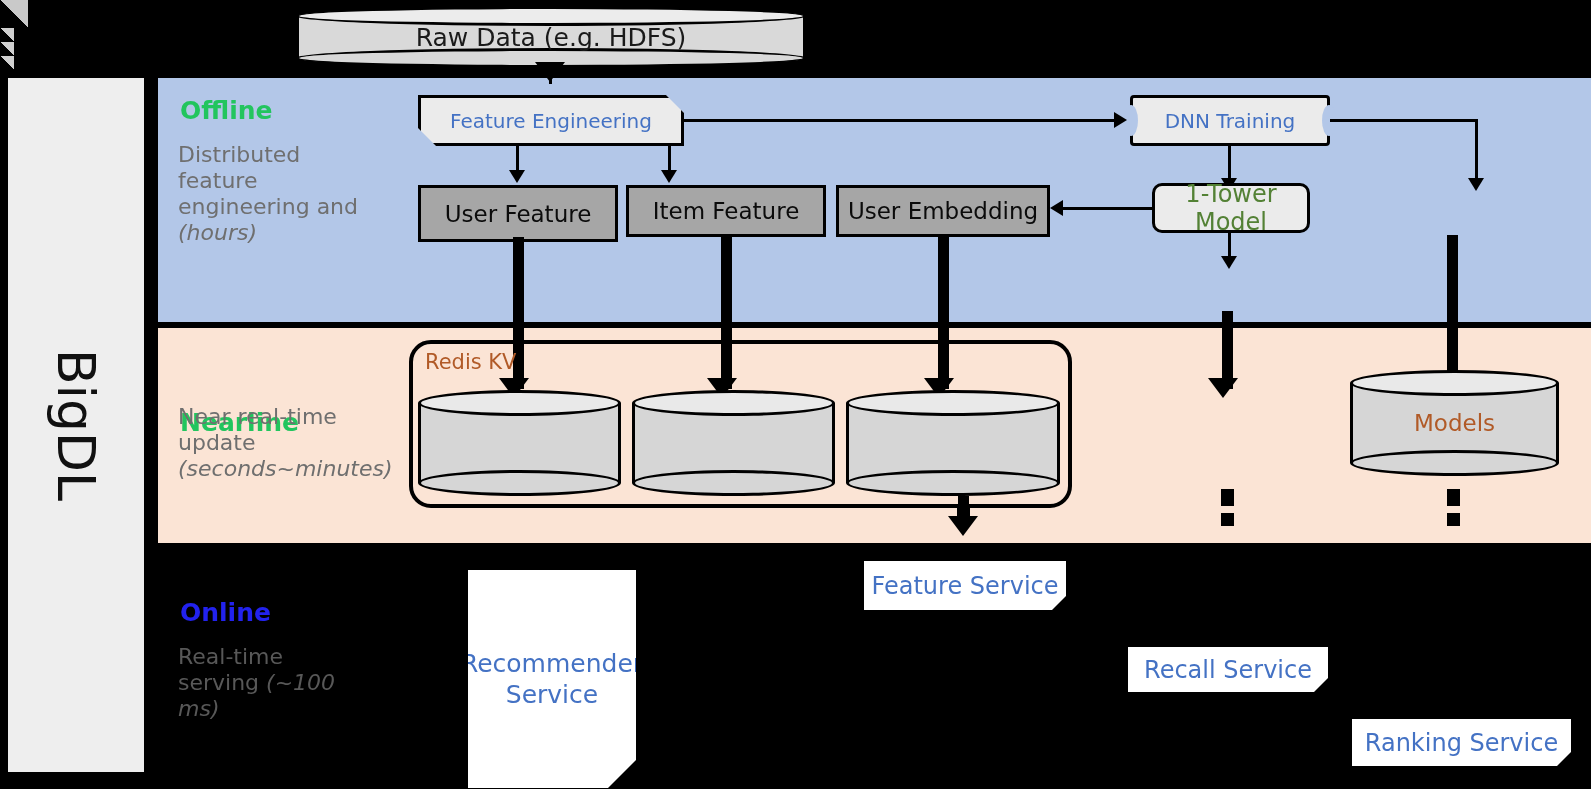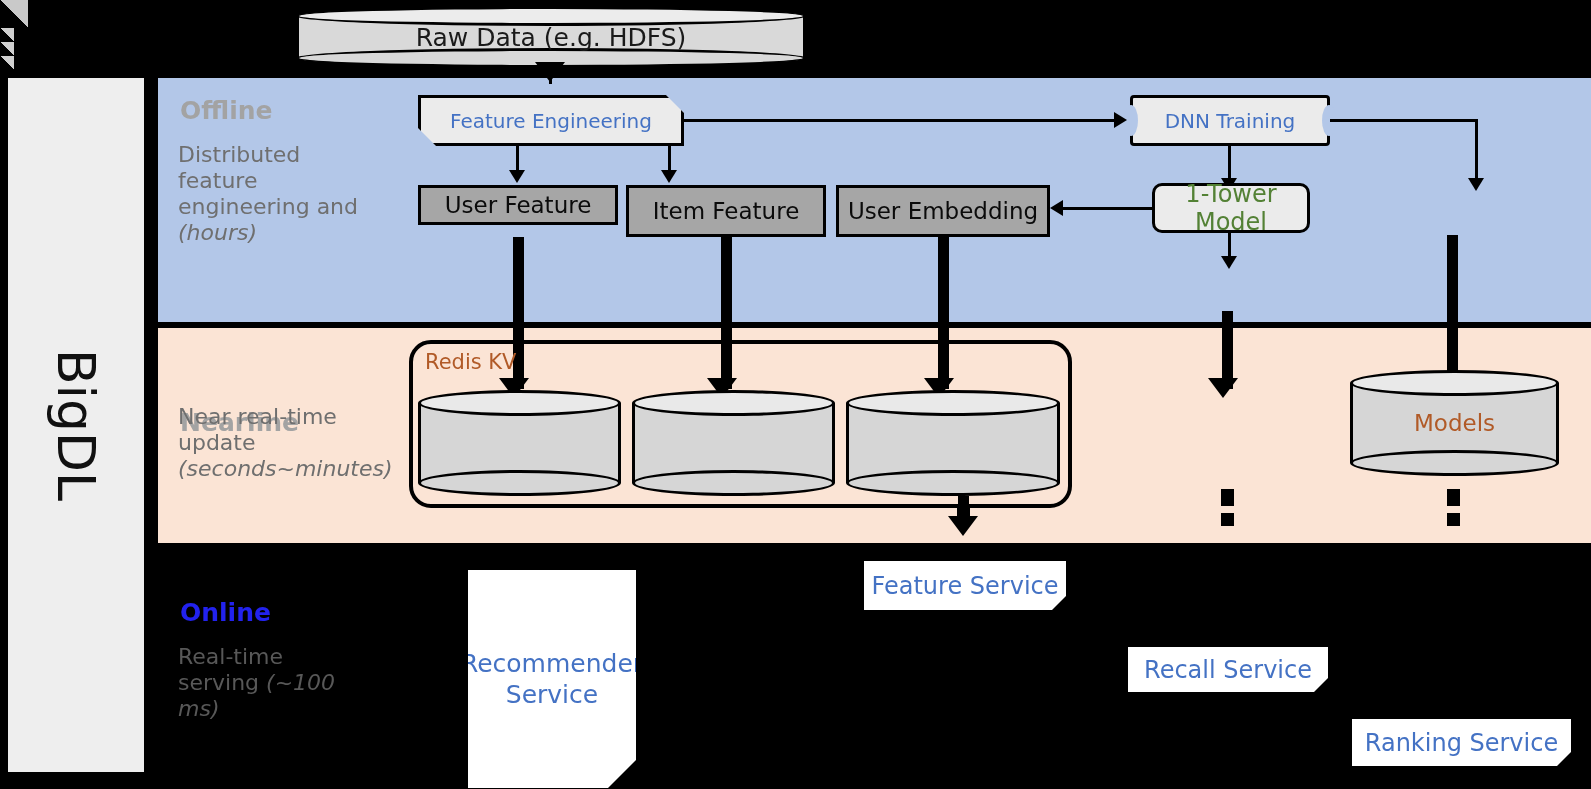--- a/index.html
+++ b/index.html
@@ -12,21 +12,21 @@
       background:#eeeeee;display:flex;align-items:center;justify-content:center;}
   #bigdl-label{transform:rotate(90deg);white-space:nowrap;font-size:52px;color:#111;
       letter-spacing:0px;font-family:"DejaVu Sans","Liberation Sans",sans-serif;}
 
   
   .band{position:absolute;}
   #band-offline{left:158px;top:78px;width:1433px;height:244px;background:#b3c7e8;}
   #band-nearline{left:158px;top:328px;width:1433px;height:215px;background:#fbe4d5;}
   #band-online{left:158px;top:549px;width:1433px;height:240px;background:#000;}
 
-  .band-title{position:absolute;color:#a3a3a3;font-size:25px;font-weight:600;}
+  .band-title{position:absolute;color:#22c55e;font-size:25px;font-weight:600;}
   .band-sub{position:absolute;color:#6f6f6f;font-size:22px;line-height:1.18;}
   .band-sub .it{font-style:italic;}
   #online-title{color:#2222ee;}
   #online-sub{color:#585858;}
 
   
   .node{position:absolute;box-sizing:border-box;display:flex;align-items:center;
         justify-content:center;text-align:center;}
   .lbl{pointer-events:none;}
 
@@ -160,21 +160,21 @@
   <div class="ln thin-v" style="left:668px;top:146px;height:26px;"></div>
   <div class="arrowdown-thin" style="left:661px;top:170px;"></div>
 
   <div class="ln thin-v" style="left:1228px;top:146px;height:36px;"></div>
   <div class="arrowdown-thin" style="left:1221px;top:178px;"></div>
 
   <div class="ln thin-h" style="left:1330px;top:119px;width:148px;"></div>
   <div class="ln thin-v" style="left:1475px;top:119px;height:64px;"></div>
   <div class="arrowdown-thin" style="left:1468px;top:178px;"></div>
 
-  <div class="node graybox" style="left:418px;top:185px;width:200px;height:40px;">
+  <div class="node graybox" style="left:418px;top:185px;width:200px;height:57px;">
     <span class="lbl grayboxtext">User Feature</span>
   </div>
   <div class="node graybox" style="left:626px;top:185px;width:200px;height:52px;">
     <span class="lbl grayboxtext">Item Feature</span>
   </div>
   <div class="node graybox" style="left:836px;top:185px;width:214px;height:52px;">
     <span class="lbl grayboxtext">User Embedding</span>
   </div>
 
   <div class="node lightbox roundbox" style="left:1152px;top:183px;width:158px;height:50px;">

